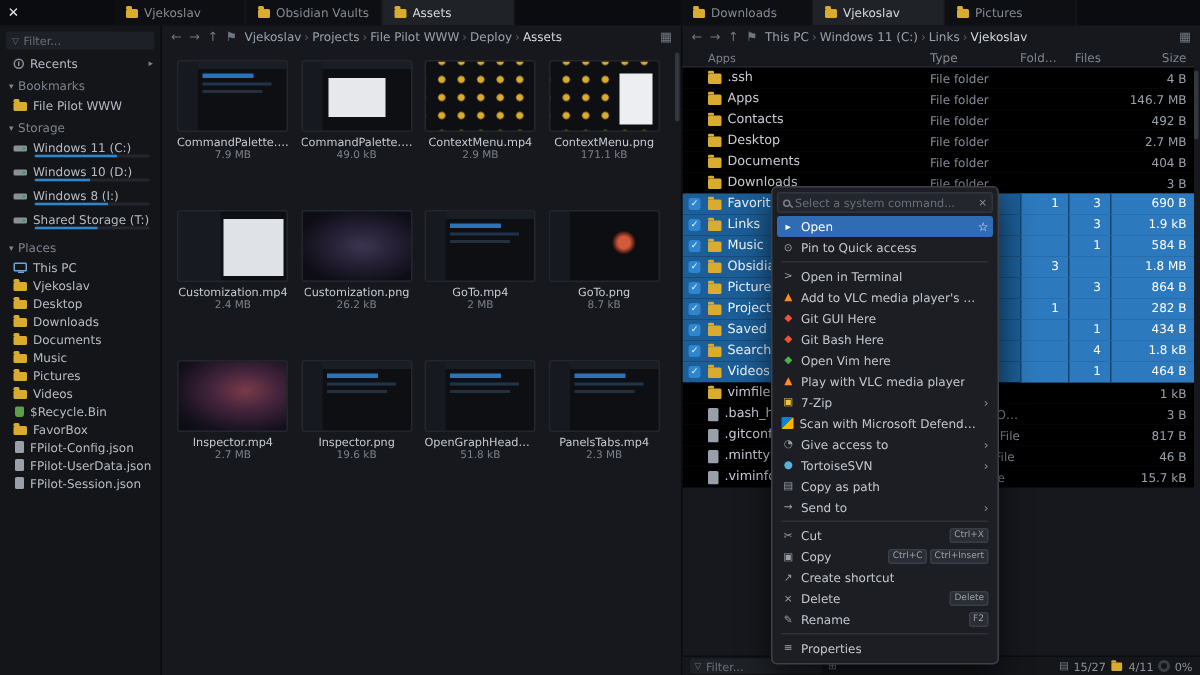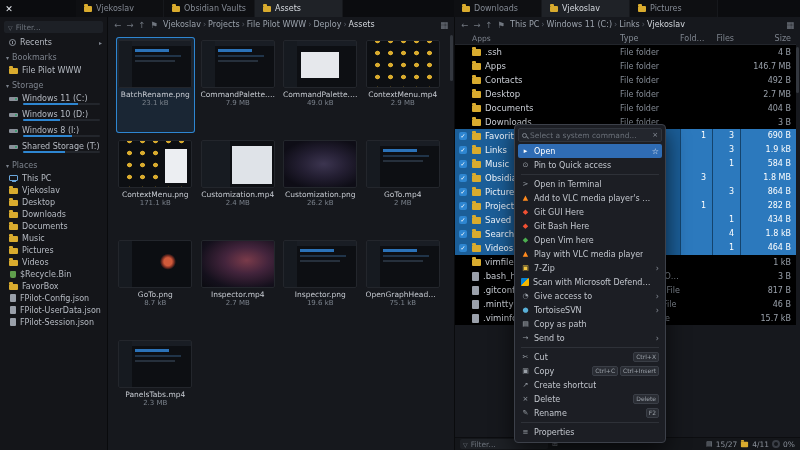--- a/index.html
+++ b/index.html
@@ -324,25 +324,20 @@
           <span class="csep">›</span>
           <span class="crumb">File Pilot WWW</span>
           <span class="csep">›</span>
           <span class="crumb">Deploy</span>
           <span class="csep">›</span>
           <span class="crumb last">Assets</span>
         </div>
       <span class="ticon end">▦</span>
     </div>
     <div class="grid">
-        <div class="gcell gsel">
-          <div class="thumb v-app-dark"></div>
-          <div class="gname">BatchRename.png</div>
-          <div class="gsize">23.1 kB</div>
-        </div>
         <div class="gcell">
           <div class="thumb v-app-dark"></div>
           <div class="gname">CommandPalette.mp4</div>
           <div class="gsize">7.9 MB</div>
         </div>
         <div class="gcell">
           <div class="thumb v-app-palette"></div>
           <div class="gname">CommandPalette.png</div>
           <div class="gsize">49.0 kB</div>
         </div>
@@ -382,21 +377,21 @@
           <div class="gsize">2.7 MB</div>
         </div>
         <div class="gcell">
           <div class="thumb v-app-dark"></div>
           <div class="gname">Inspector.png</div>
           <div class="gsize">19.6 kB</div>
         </div>
         <div class="gcell">
           <div class="thumb v-app-dark"></div>
           <div class="gname">OpenGraphHeader.png</div>
-          <div class="gsize">75.1 kB</div>
+          <div class="gsize">51.8 kB</div>
         </div>
         <div class="gcell">
           <div class="thumb v-app-dark"></div>
           <div class="gname">PanelsTabs.mp4</div>
           <div class="gsize">2.3 MB</div>
         </div>
       </div>
     <div class="vscroll">
         <span></span>
       </div>

